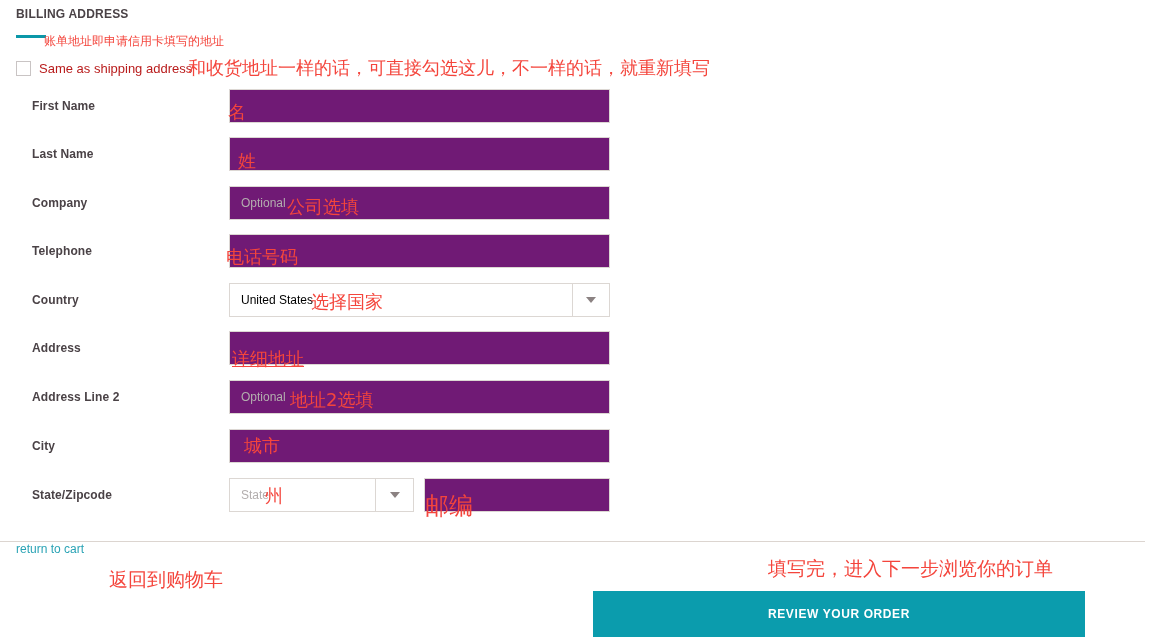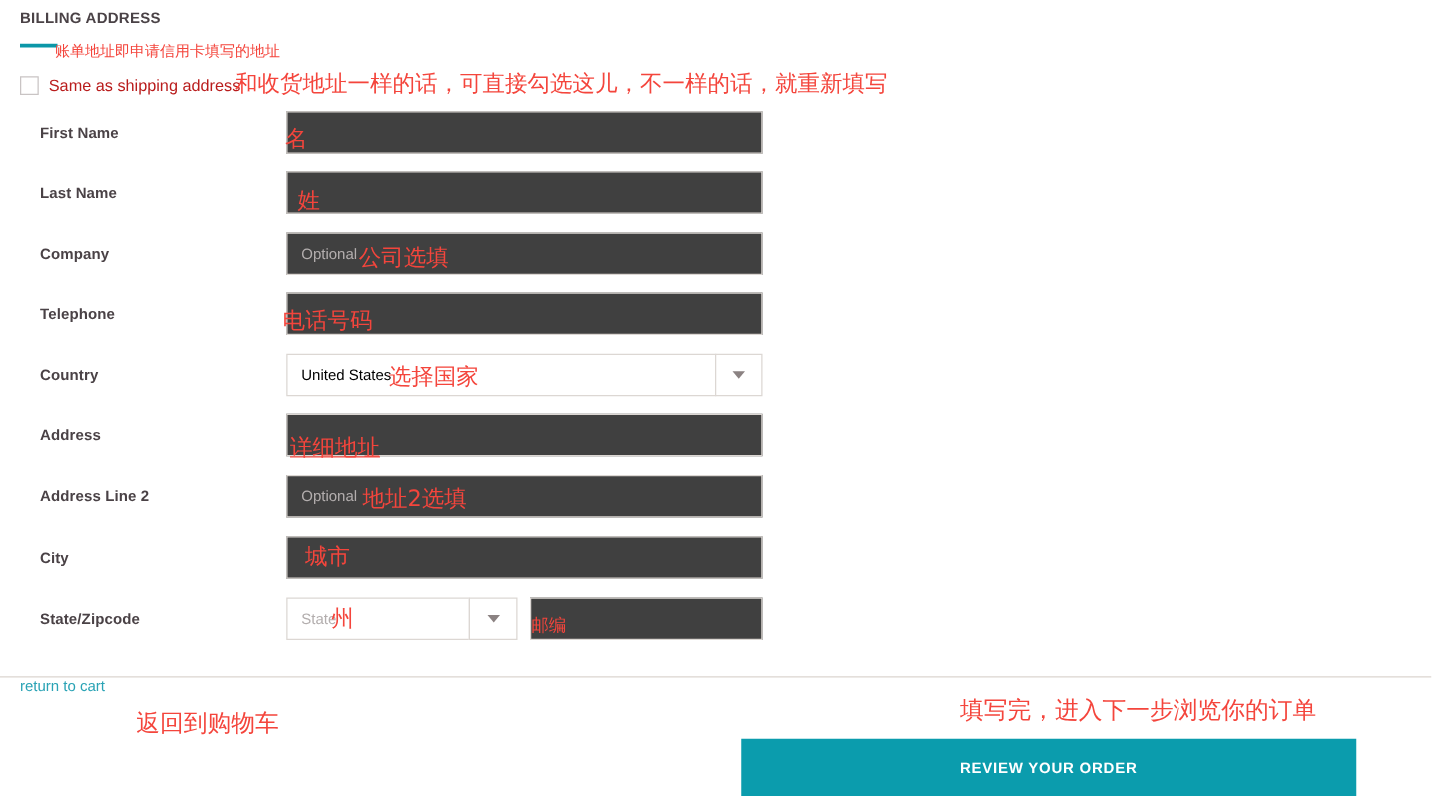--- a/index.html
+++ b/index.html
@@ -79,21 +79,21 @@
     letter-spacing: 0.1px;
   }
   .field-input {
     position: absolute;
     left: 213px;
     top: 0;
     width: 381px;
     height: 34px;
     box-sizing: border-box;
     border: 1px solid #dcd7d3;
-    background: #404040;
+    background: #701a75;
   }
   .placeholder {
     position: absolute;
     left: 11px;
     top: 50%;
     transform: translateY(-50%);
     font-size: 12px;
     color: #b3aeae;
     white-space: nowrap;
   }
@@ -275,15 +275,15 @@
 <div class="annot" style="left:188px; top:59px;  font-size:18px;">和收货地址一样的话，可直接勾选这儿，不一样的话，就重新填写</div>
 <div class="annot" style="left:228px; top:103px; font-size:18px;">名</div>
 <div class="annot" style="left:238px; top:152px; font-size:18px;">姓</div>
 <div class="annot" style="left:287px; top:198px; font-size:18px;">公司选填</div>
 <div class="annot" style="left:226px; top:248px; font-size:18px;">电话号码</div>
 <div class="annot" style="left:311px; top:293px; font-size:18px;">选择国家</div>
 <div class="annot" style="left:232px; top:350px; font-size:18px;text-decoration:underline;">详细地址</div>
 <div class="annot" style="left:290px; top:391px; font-size:18px;">地址2选填</div>
 <div class="annot" style="left:244px; top:437px; font-size:18px;">城市</div>
 <div class="annot" style="left:265px; top:487px; font-size:18px;">州</div>
-<div class="annot" style="left:425px; top:494px; font-size:14px;">邮编</div>
+<div class="annot" style="left:425px; top:494px; font-size:24px;">邮编</div>
 <div class="annot" style="left:109px; top:570px; font-size:19px;">返回到购物车</div>
 <div class="annot" style="left:768px; top:559px; font-size:19px;">填写完，进入下一步浏览你的订单</div>
 
 </body></html>

